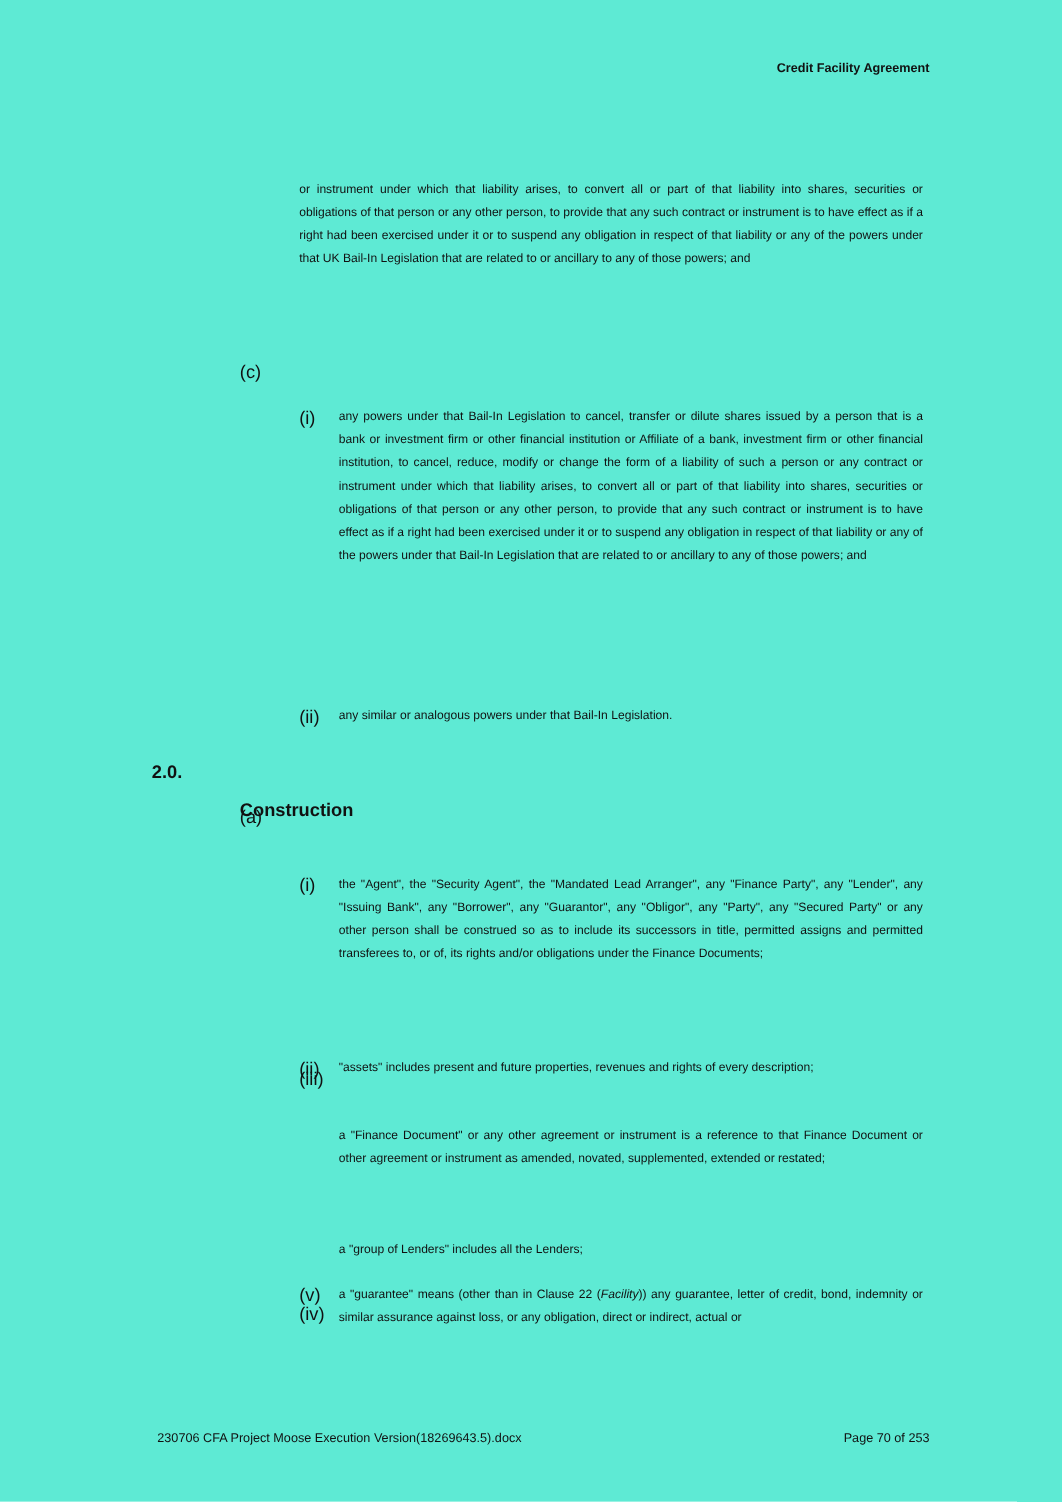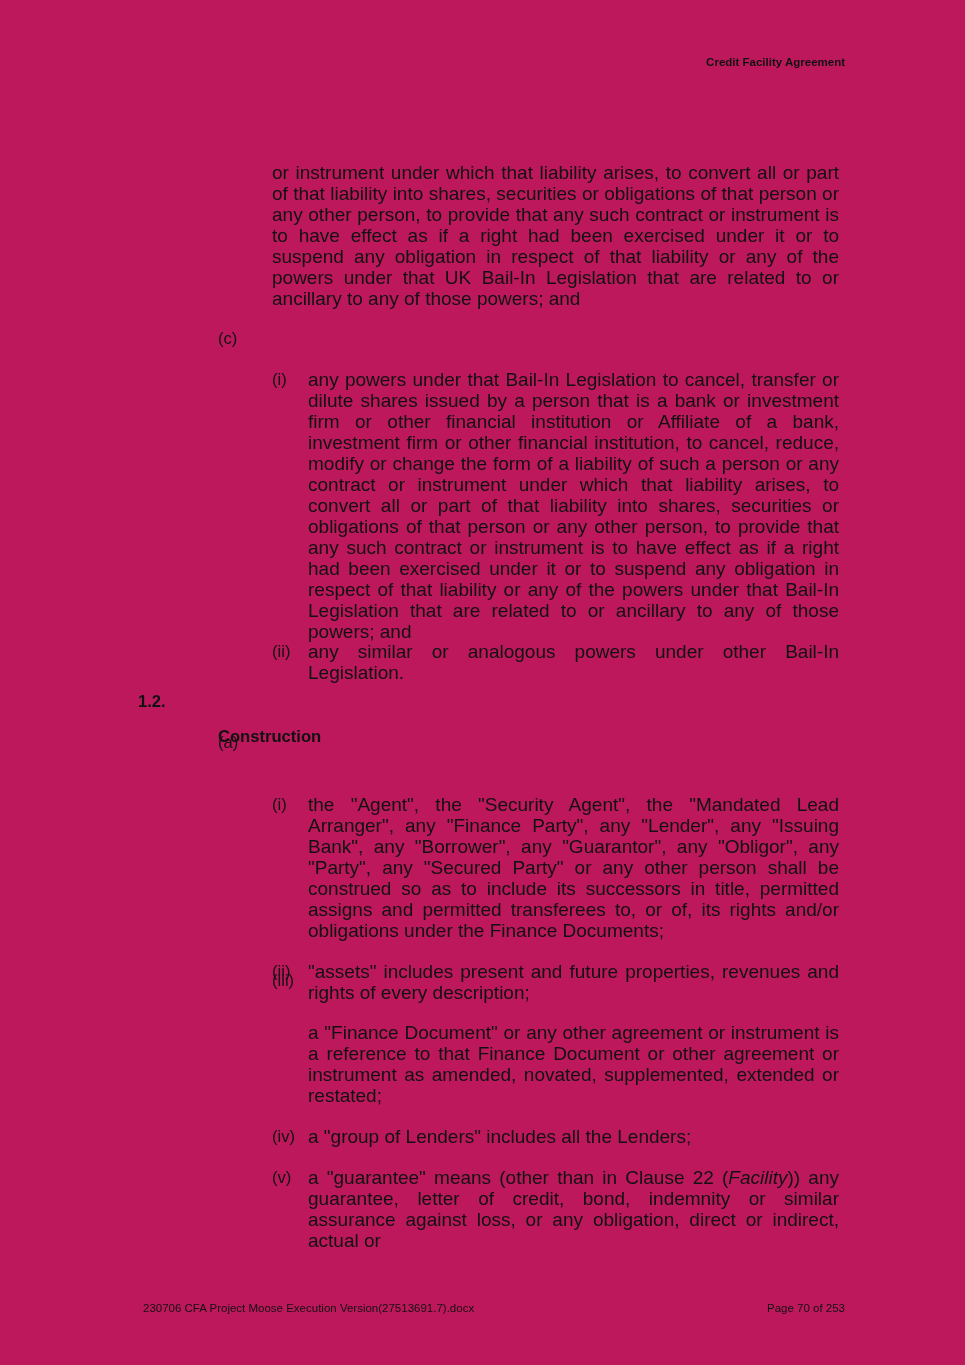--- a/index.html
+++ b/index.html
@@ -1,58 +1,58 @@
 <!DOCTYPE html>
 <html><head>
 <meta charset="utf-8">
 <style>
   html, body { margin:0; padding:0; background:#ffffff; }
   body { width:965px; height:1365px; position:relative; overflow:hidden;
          font-family:"Liberation Sans", sans-serif; color:#111; }
-  .page { position:absolute; left:0; top:0; width:965px; height:1365px; background:#be185d; }
+  .page { position:absolute; left:0; top:0; width:965px; height:1365px; background:#5eead4; }
   .hdr { position:absolute; right:120px; top:56px; font-size:11.5px; font-weight:bold; }
-  .para { position:absolute; font-size:19px; line-height:21px; text-align:justify; }
+  .para { position:absolute; font-size:11px; line-height:21px; text-align:justify; }
   .num { position:absolute; font-size:16.6px; line-height:21px; }
   .heading { position:absolute; font-size:16.6px; line-height:21px; font-weight:bold; }
   .ftr { position:absolute; top:1302px; font-size:11.5px; }
   i { font-style:italic; }
 </style>
 </head>
 <body>
 
 <div class="page">
 
   <div class="hdr">Credit Facility Agreement</div>
 
   <div class="para" style="left:272px; top:162px; width:567px;">or instrument under which that liability arises, to convert all or part of that liability into shares, securities or obligations of that person or any other person, to provide that any such contract or instrument is to have effect as if a right had been exercised under it or to suspend any obligation in respect of that liability or any of the powers under that UK Bail-In Legislation that are related to or ancillary to any of those powers; and</div>
 
   <div class="num" style="left:218px; top:328px;">(c)</div>
 
   <div class="num" style="left:272px; top:369px;">(i)</div>
   <div class="para" style="left:308px; top:369px; width:531px;">any powers under that Bail-In Legislation to cancel, transfer or dilute shares issued by a person that is a bank or investment firm or other financial institution or Affiliate of a bank, investment firm or other financial institution, to cancel, reduce, modify or change the form of a liability of such a person or any contract or instrument under which that liability arises, to convert all or part of that liability into shares, securities or obligations of that person or any other person, to provide that any such contract or instrument is to have effect as if a right had been exercised under it or to suspend any obligation in respect of that liability or any of the powers under that Bail-In Legislation that are related to or ancillary to any of those powers; and</div>
 
   <div class="num" style="left:272px; top:641px;">(ii)</div>
-  <div class="para" style="left:308px; top:641px; width:531px;">any similar or analogous powers under other Bail-In Legislation.</div>
+  <div class="para" style="left:308px; top:641px; width:531px;">any similar or analogous powers under that Bail-In Legislation.</div>
 
-  <div class="heading" style="left:138px; top:691px;">1.2.</div>
+  <div class="heading" style="left:138px; top:691px;">2.0.</div>
   <div class="heading" style="left:218px; top:726px;">Construction</div>
 
   <div class="num" style="left:218px; top:732px;">(a)</div>
 
   <div class="num" style="left:272px; top:794px;">(i)</div>
   <div class="para" style="left:308px; top:794px; width:531px;">the "Agent", the "Security Agent", the "Mandated Lead Arranger", any "Finance Party", any "Lender", any "Issuing Bank", any "Borrower", any "Guarantor", any "Obligor", any "Party", any "Secured Party" or any other person shall be construed so as to include its successors in title, permitted assigns and permitted transferees to, or of, its rights and/or obligations under the Finance Documents;</div>
 
   <div class="num" style="left:272px; top:961px;">(ii)</div>
   <div class="para" style="left:308px; top:961px; width:531px;">"assets" includes present and future properties, revenues and rights of every description;</div>
 
   <div class="num" style="left:272px; top:970px;">(iii)</div>
   <div class="para" style="left:308px; top:1022px; width:531px;">a "Finance Document" or any other agreement or instrument is a reference to that Finance Document or other agreement or instrument as amended, novated, supplemented, extended or restated;</div>
 
-  <div class="num" style="left:272px; top:1126px;">(iv)</div>
+  <div class="num" style="left:272px; top:1184px;">(iv)</div>
   <div class="para" style="left:308px; top:1126px; width:531px;">a "group of Lenders" includes all the Lenders;</div>
 
   <div class="num" style="left:272px; top:1167px;">(v)</div>
   <div class="para" style="left:308px; top:1167px; width:531px;"><span>a "guarantee" means (other than in Clause 22 (</span><i>Facility</i><span>)) any guarantee, letter of credit, bond, indemnity or similar assurance against loss, or any obligation, direct or indirect, actual or</span></div>
 
-  <div class="ftr" style="left:143px;">230706 CFA Project Moose Execution Version(27513691.7).docx</div>
+  <div class="ftr" style="left:143px;">230706 CFA Project Moose Execution Version(18269643.5).docx</div>
   <div class="ftr" style="right:120px;">Page 70 of 253</div>
 
 </div>
 
 </body></html>

